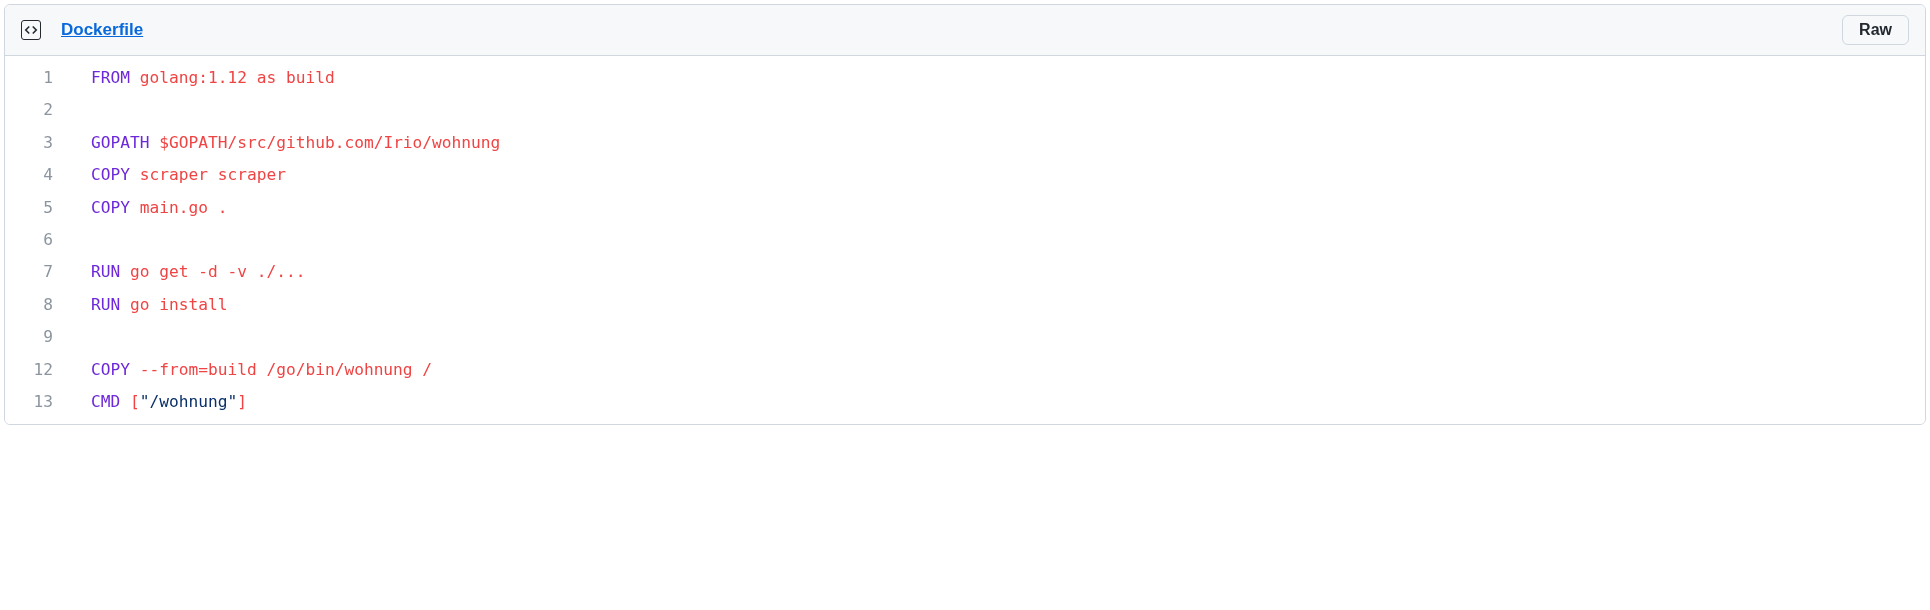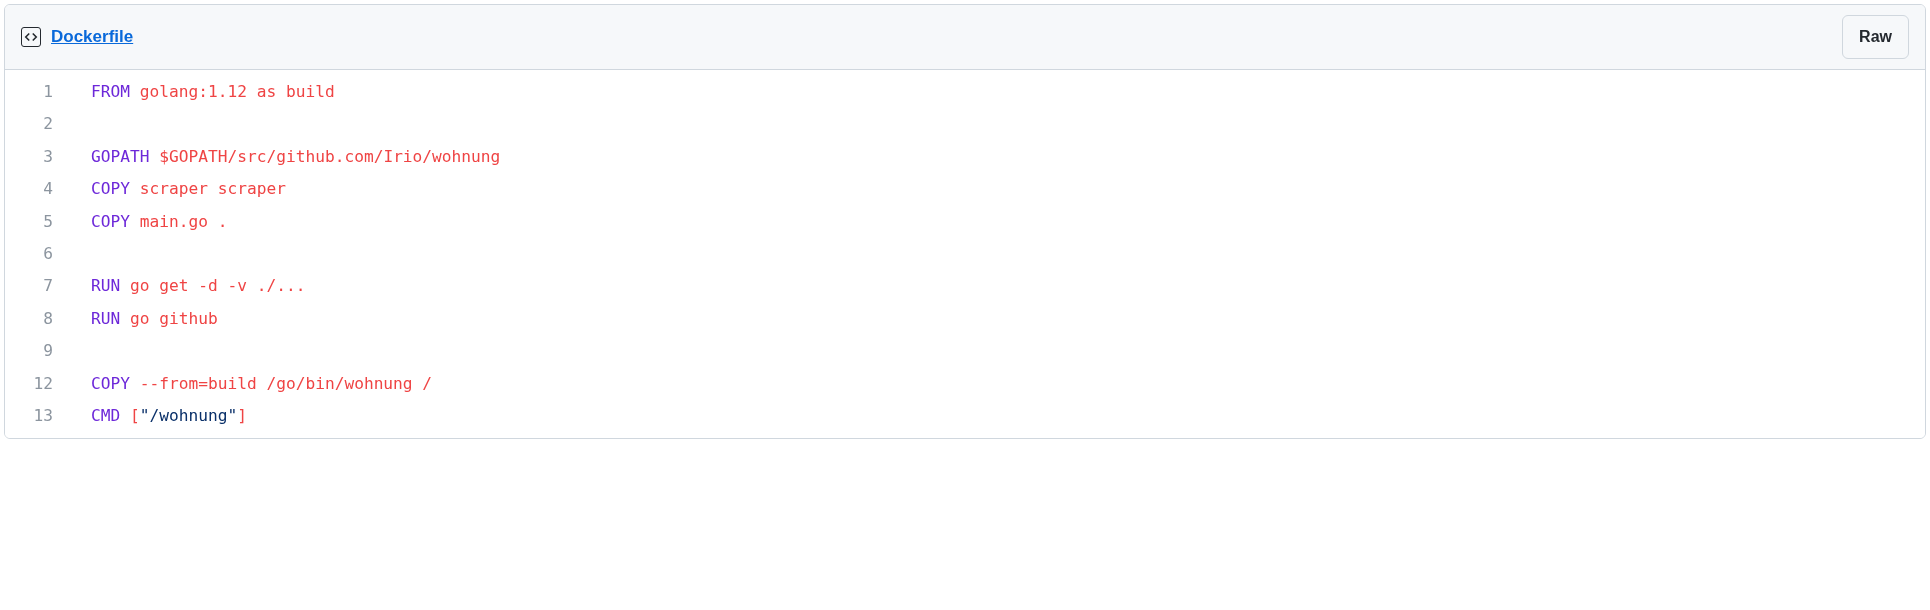--- a/index.html
+++ b/index.html
@@ -24,21 +24,21 @@
     display: flex;
     align-items: center;
     justify-content: space-between;
     padding: 10px 16px;
     background: #f6f8fa;
     border-bottom: 1px solid #d0d7de;
   }
   .file-title {
     display: flex;
     align-items: center;
-    gap: 10px;
+    gap: 20px;
   }
   .file-icon {
     border: 1.5px solid #24292f;
     border-radius: 3px;
     width: 20px;
     height: 20px;
     display: flex;
     align-items: center;
     justify-content: center;
   }
@@ -51,21 +51,21 @@
   }
   .file-name {
     color: #0969da;
     font-weight: 600;
     font-size: 17px;
   }
   .raw-button {
     background: #f6f8fa;
     border: 1px solid #d0d7de;
     border-radius: 6px;
-    padding: 12px 16px;
+    padding: 5px 16px;
     font-size: 16px;
     font-weight: 600;
     color: #24292f;
     cursor: pointer;
   }
   .code-body {
     background: #ffffff;
     padding: 6px 0;
   }
   .code-line {
@@ -114,18 +114,18 @@
     <button class="raw-button">Raw</button>
   </div>
   <div class="code-body" id="code-body">
   <div class="code-line"><span class="line-num">1</span><span class="line-content"><span class="tok-keyword">FROM</span><span class="tok-plain"> golang:1.12 as build</span></span></div>
       <div class="code-line"><span class="line-num">2</span><span class="line-content"></span></div>
       <div class="code-line"><span class="line-num">3</span><span class="line-content"><span class="tok-keyword">GOPATH</span><span class="tok-plain"> $GOPATH/src/github.com/Irio/wohnung</span></span></div>
       <div class="code-line"><span class="line-num">4</span><span class="line-content"><span class="tok-keyword">COPY</span><span class="tok-plain"> scraper scraper</span></span></div>
       <div class="code-line"><span class="line-num">5</span><span class="line-content"><span class="tok-keyword">COPY</span><span class="tok-plain"> main.go .</span></span></div>
       <div class="code-line"><span class="line-num">6</span><span class="line-content"></span></div>
       <div class="code-line"><span class="line-num">7</span><span class="line-content"><span class="tok-keyword">RUN</span><span class="tok-plain"> go get -d -v ./...</span></span></div>
-      <div class="code-line"><span class="line-num">8</span><span class="line-content"><span class="tok-keyword">RUN</span><span class="tok-plain"> go github</span></span></div>
+      <div class="code-line"><span class="line-num">8</span><span class="line-content"><span class="tok-keyword">RUN</span><span class="tok-plain"> go install</span></span></div>
       <div class="code-line"><span class="line-num">9</span><span class="line-content"></span></div>
       <div class="code-line"><span class="line-num">12</span><span class="line-content"><span class="tok-keyword">COPY</span><span class="tok-plain"> --from=build /go/bin/wohnung /</span></span></div>
       <div class="code-line"><span class="line-num">13</span><span class="line-content"><span class="tok-keyword">CMD</span><span class="tok-plain"> [</span><span class="tok-string">"/wohnung"</span><span class="tok-plain">]</span></span></div>
     </div>
 </div>
 
 </body></html>

